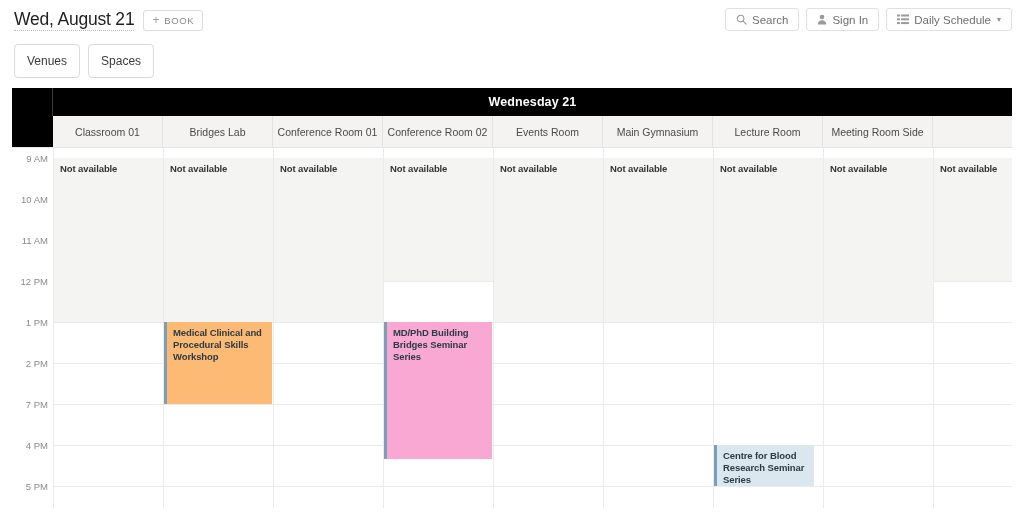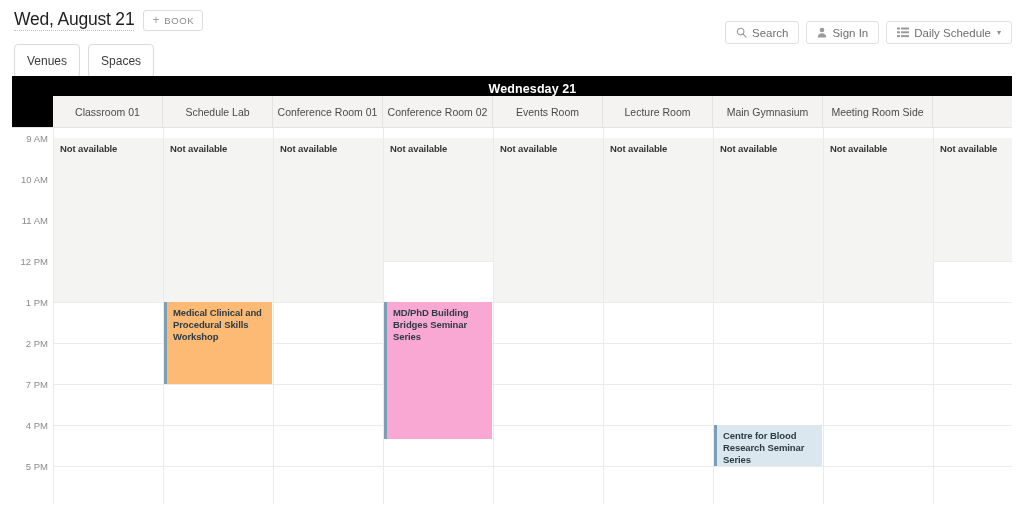--- a/index.html
+++ b/index.html
@@ -53,21 +53,21 @@
   .book-btn .plus {
     font-size: 12px;
     color: #9e9e9e;
     line-height: 1;
     margin-top: -1px;
   }
 
   .topbar-right {
     position: absolute;
     right: 12px;
-    top: 21px;
+    top: 8px;
     display: flex;
     gap: 7px;
   }
   .tb-btn {
     height: 23px;
     display: inline-flex;
     align-items: center;
     gap: 5px;
     padding: 0 10px;
     border: 1px solid #e0e0e0;
@@ -112,24 +112,23 @@
   .calendar {
     position: relative;
     width: 1024px;
     height: 432px;
     overflow: hidden;
   }
 
   
   .day-band {
     display: flex;
-    height: 20px;
-    margin: 0 12px 0 12px;
+    height: 28px;
+    margin: 12px 12px 0 12px;
     background: #000;
-    align-items: flex-end;
   }
   .day-band .gutter-cell {
     width: 41px;
     flex: 0 0 41px;
     background: #000;
     border-right: 1px solid #3a3a3a;
     box-sizing: border-box;
   }
   .day-band .day-label {
     flex: 1;
@@ -313,36 +312,36 @@
     <div class="gutter-cell"></div>
     <div class="day-label">Wednesday 21</div>
   </div>
 
   <div class="room-row" id="room-row">
     <div class="gutter-cell"></div>
       <div class="room-cell">
         <span>Classroom 01</span>
       </div>
       <div class="room-cell">
-        <span>Schedule Lab</span>
+        <span>Bridges Lab</span>
       </div>
       <div class="room-cell">
         <span>Conference Room 01</span>
       </div>
       <div class="room-cell">
         <span>Conference Room 02</span>
       </div>
       <div class="room-cell">
         <span>Events Room</span>
       </div>
       <div class="room-cell">
+        <span>Main Gymnasium</span>
+      </div>
+      <div class="room-cell">
         <span>Lecture Room</span>
-      </div>
-      <div class="room-cell">
-        <span>Main Gymnasium</span>
       </div>
       <div class="room-cell">
         <span>Meeting Room Side</span>
       </div>
     </div>
 
   <div class="grid-body">
     <div class="time-gutter" id="time-gutter">
         <div class="time-label" style="top: 10px;">9 AM</div>
         <div class="time-label" style="top: 51px;">10 AM</div>
@@ -399,19 +398,19 @@
         </div>
         <div class="na-block" style="left: 881px; width: 109px; top: 10px; height: 123px;">
           <span class="na-text">Not available</span>
         </div>
         <div class="event-block" style="left: 111px; width: 108px; top: 174px; height: 82px; background: #fdba74; border-left-color: rgb(125, 159, 181);">
           <span class="ev-text">Medical Clinical and Procedural Skills Workshop</span>
         </div>
         <div class="event-block" style="left: 331px; width: 108px; top: 174px; height: 137px; background: #f9a8d4; border-left-color: rgb(125, 159, 181);">
           <span class="ev-text">MD/PhD Building Bridges Seminar Series</span>
         </div>
-        <div class="event-block" style="left: 661px; width: 108px; top: 297px; height: 41px; background: rgb(219, 231, 238); border-left-color: rgb(125, 159, 181);">
+        <div class="event-block" style="left: 661px; width: 100px; top: 297px; height: 41px; background: rgb(219, 231, 238); border-left-color: rgb(125, 159, 181);">
           <span class="ev-text">Centre for Blood Research Seminar Series</span>
         </div>
       </div>
   </div>
 
 </div>
 
 </body></html>

